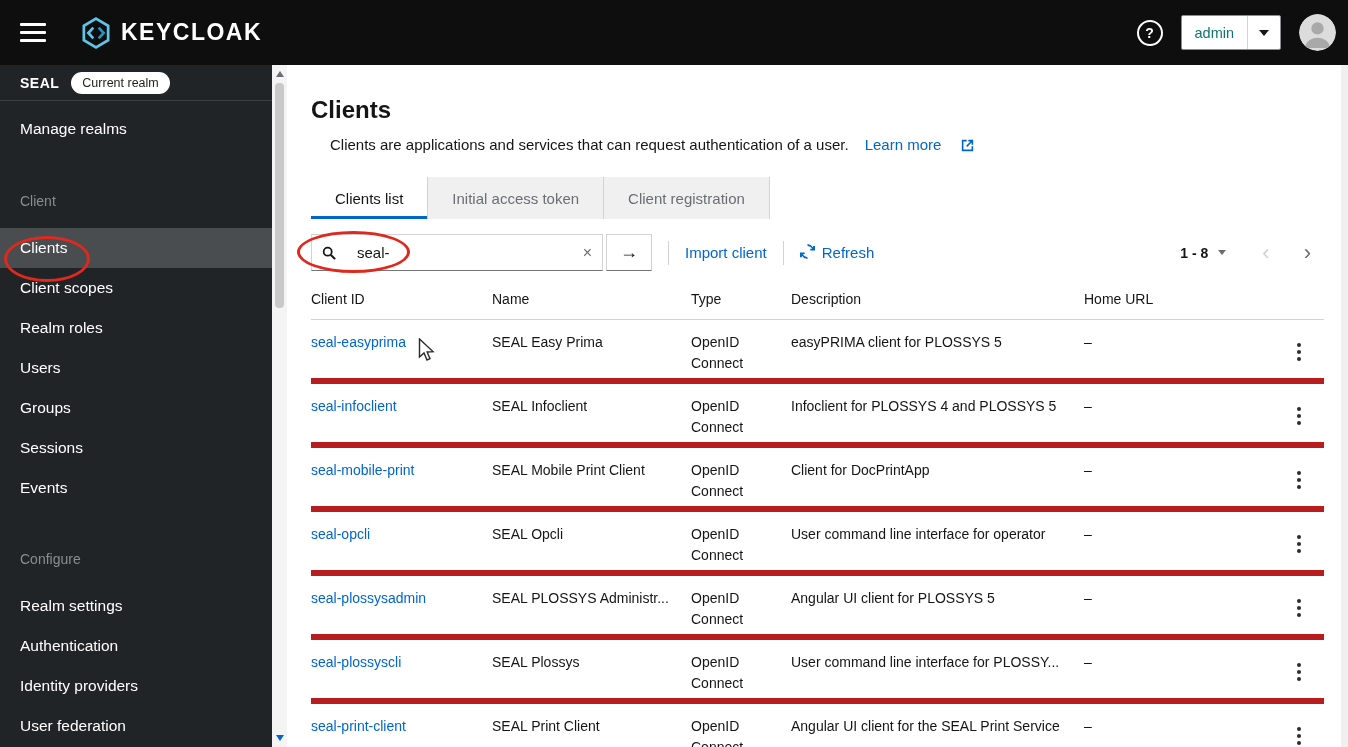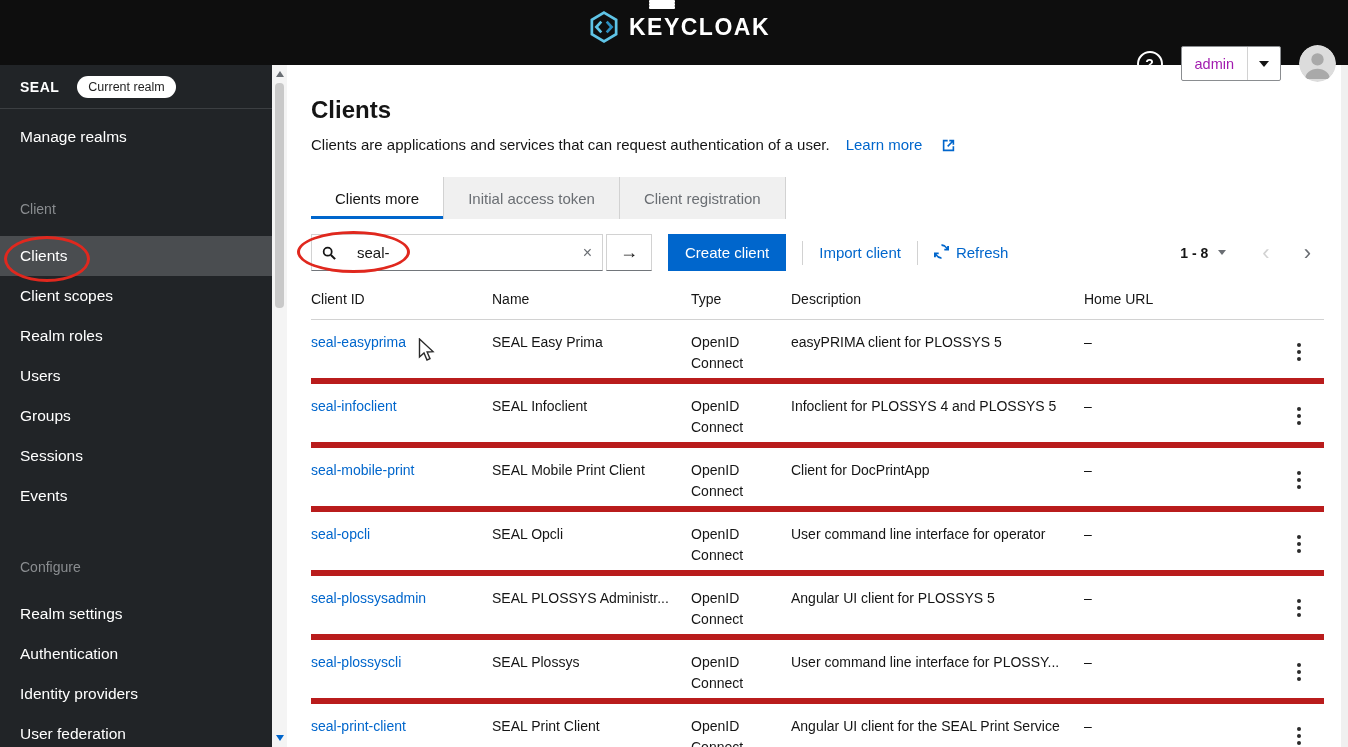--- a/index.html
+++ b/index.html
@@ -9,45 +9,45 @@
     font-family:"Liberation Sans", sans-serif;
     background:#f0f0f0;
     color:#151515;
     cursor:default;
   }
 
   
   .topbar {
     position:absolute; top:0; left:0; width:1348px; height:65px;
     background:#0e0e0e; display:flex; align-items:center;
-    padding:0 12px 0 20px; z-index:20;flex-direction:column;
+    padding:0 12px 0 20px; z-index:20;
   }
   .hamburger { background:none; border:none; width:26px; height:19px;
     display:flex; flex-direction:column; justify-content:space-between; cursor:pointer; margin-right:32px; }
   .hamburger span { display:block; height:3px; background:#fff; border-radius:1px; }
   .logo { display:flex; align-items:center; gap:7px; }
   .logo-text { color:#fff; font-size:23px; font-weight:600; letter-spacing:1.5px; }
   .topbar-right { margin-left:auto; display:flex; align-items:center; gap:18px; }
   .help-btn { width:26px; height:26px; border-radius:50%; border:2px solid #fff;
     background:transparent; color:#fff; font-size:14px; font-weight:700;
     display:flex; align-items:center; justify-content:center; cursor:pointer; }
   .user-dropdown { height:35px; background:#fff; border:1px solid #8a8d90; border-radius:2px;
     display:flex; align-items:center; cursor:pointer; }
-  .user-dropdown .label { padding:0 13px; font-size:14.5px; color:#a21caf; }
+  .user-dropdown .label { padding:0 13px; font-size:14.5px; color:#0f766e; }
   .user-dropdown .caret-box { padding:0 11px; border-left:1px solid #d2d2d2; height:100%;
     display:flex; align-items:center; }
   .caret-down { width:0; height:0; border-left:5px solid transparent;
     border-right:5px solid transparent; border-top:6px solid #151515; }
   .avatar { width:37px; height:37px; border-radius:50%; overflow:hidden; cursor:pointer; }
 
   
   .sidebar { position:absolute; top:65px; left:0; width:287px; bottom:0; background:#212427; z-index:5; }
   .sidebar-inner { position:absolute; top:0; left:0; right:15px; bottom:0; }
-  .realm-row { display:flex; align-items:center; gap:18px; padding:14px 16px 14px 20px;
-    height:44px; border-bottom:1px solid #3c3f42; cursor:pointer; }
+  .realm-row { display:flex; align-items:center; gap:12px; padding:14px 16px 14px 20px;
+    height:36px; border-bottom:1px solid #3c3f42; cursor:pointer; }
   .realm-name { color:#fff; font-size:14px; font-weight:600; letter-spacing:0.5px; }
   .realm-badge { background:#fff; color:#1f1f1f; font-size:12.5px; padding:4px 11px; border-radius:12px; }
   .nav-item { height:40px; display:flex; align-items:center; padding:0 20px;
     color:#fff; font-size:15.5px; cursor:pointer; }
   .nav-item.manage-realms { height:42px; margin-top:7px; }
   .nav-item.active { background:#4a4d50; }
   .nav-group-title { padding:43px 20px 19px; color:#8a8d90; font-size:14px; line-height:16px; }
 
   
   .sb-track { position:absolute; top:0; right:0; width:15px; bottom:0; background:#f4f4f4; }
@@ -62,21 +62,21 @@
   .sb-thumb { position:absolute; top:18px; left:3px; width:9px; height:225px;
     background:#c9c9c9; border-radius:4px; cursor:pointer; }
 
   
   .main { position:absolute; top:65px; left:287px; right:0; bottom:0; background:#fff; overflow:hidden; }
   .right-gutter { position:absolute; top:0; right:0; width:7px; bottom:0; background:#f0f0f0; }
 
   .page-header { padding:30px 31px 0 24px; }
   .page-title { font-size:24px; font-weight:600; color:#151515; line-height:30px; }
   .page-desc { margin-top:10px; font-size:15px; color:#151515; line-height:20px;
-    display:flex; align-items:center; }
+    display:flex; align-items:center;margin-left:19px; }
   .learn-more { margin-left:16px; color:#0066cc; text-decoration:none; display:inline-flex;
     align-items:center; gap:20px; cursor:pointer; }
 
   .tabs { margin-top:22px; padding-left:24px; display:flex; height:42px; }
   .tab { display:flex; align-items:center; padding:0 24px; font-size:15px; cursor:pointer; }
   .tab.active { background:#fff; color:#151515; box-shadow:inset 0 -3px 0 #0066cc; }
   .tab.inactive { background:#f0f0f0; color:#6a6e73; border-right:1px solid #d2d2d2; }
   .tab.inactive.first { border-left:1px solid #d2d2d2; }
 
   .toolbar { padding:15px 31px 0 24px; display:flex; align-items:center; }
@@ -199,38 +199,37 @@
         <span>Learn more</span>
         <svg width="13" height="13" viewBox="0 0 16 16">
           <path fill="#0066cc" d="M9 1h6v6h-2V4.4L7.7 9.7 6.3 8.3 11.6 3H9V1z"></path>
           <path fill="#0066cc" d="M13 13H3V3h4V1H1v14h14V9h-2v4z"></path>
         </svg>
       </a>
     </p>
   </div>
 
   <div class="tabs">
-    <div class="tab active">Clients more</div>
+    <div class="tab active">Clients list</div>
     <div class="tab inactive first">Initial access token</div>
     <div class="tab inactive">Client registration</div>
   </div>
 
   <div class="toolbar">
     <div class="search-box">
       <svg width="14" height="14" viewBox="0 0 16 16">
         <circle cx="6.5" cy="6.5" r="4.6" fill="none" stroke="#151515" stroke-width="2"></circle>
         <line x1="10.2" y1="10.2" x2="15" y2="15" stroke="#151515" stroke-width="2.4"></line>
       </svg>
       <input type="text" value="seal-" style="">
       <button class="clear-btn">×</button>
     </div>
     <button class="search-submit">
       <span>→</span>
     </button>
-    <button class="btn-primary">Create client</button>
     <div class="v-divider"></div>
     <a class="link">Import client</a>
     <div class="v-divider"></div>
     <a class="link refresh">
       <svg width="15" height="15" viewBox="0 0 16 16">
         <path d="M8 2a6 6 0 0 1 5.2 3H11v2h5V2h-2v1.6A8 8 0 0 0 8 0v2z" fill="#0066cc"></path>
         <path d="M8 14a6 6 0 0 1-5.2-3H5V9H0v5h2v-1.6A8 8 0 0 0 8 16v-2z" fill="#0066cc"></path>
       </svg>
       <span>Refresh</span>
     </a>

